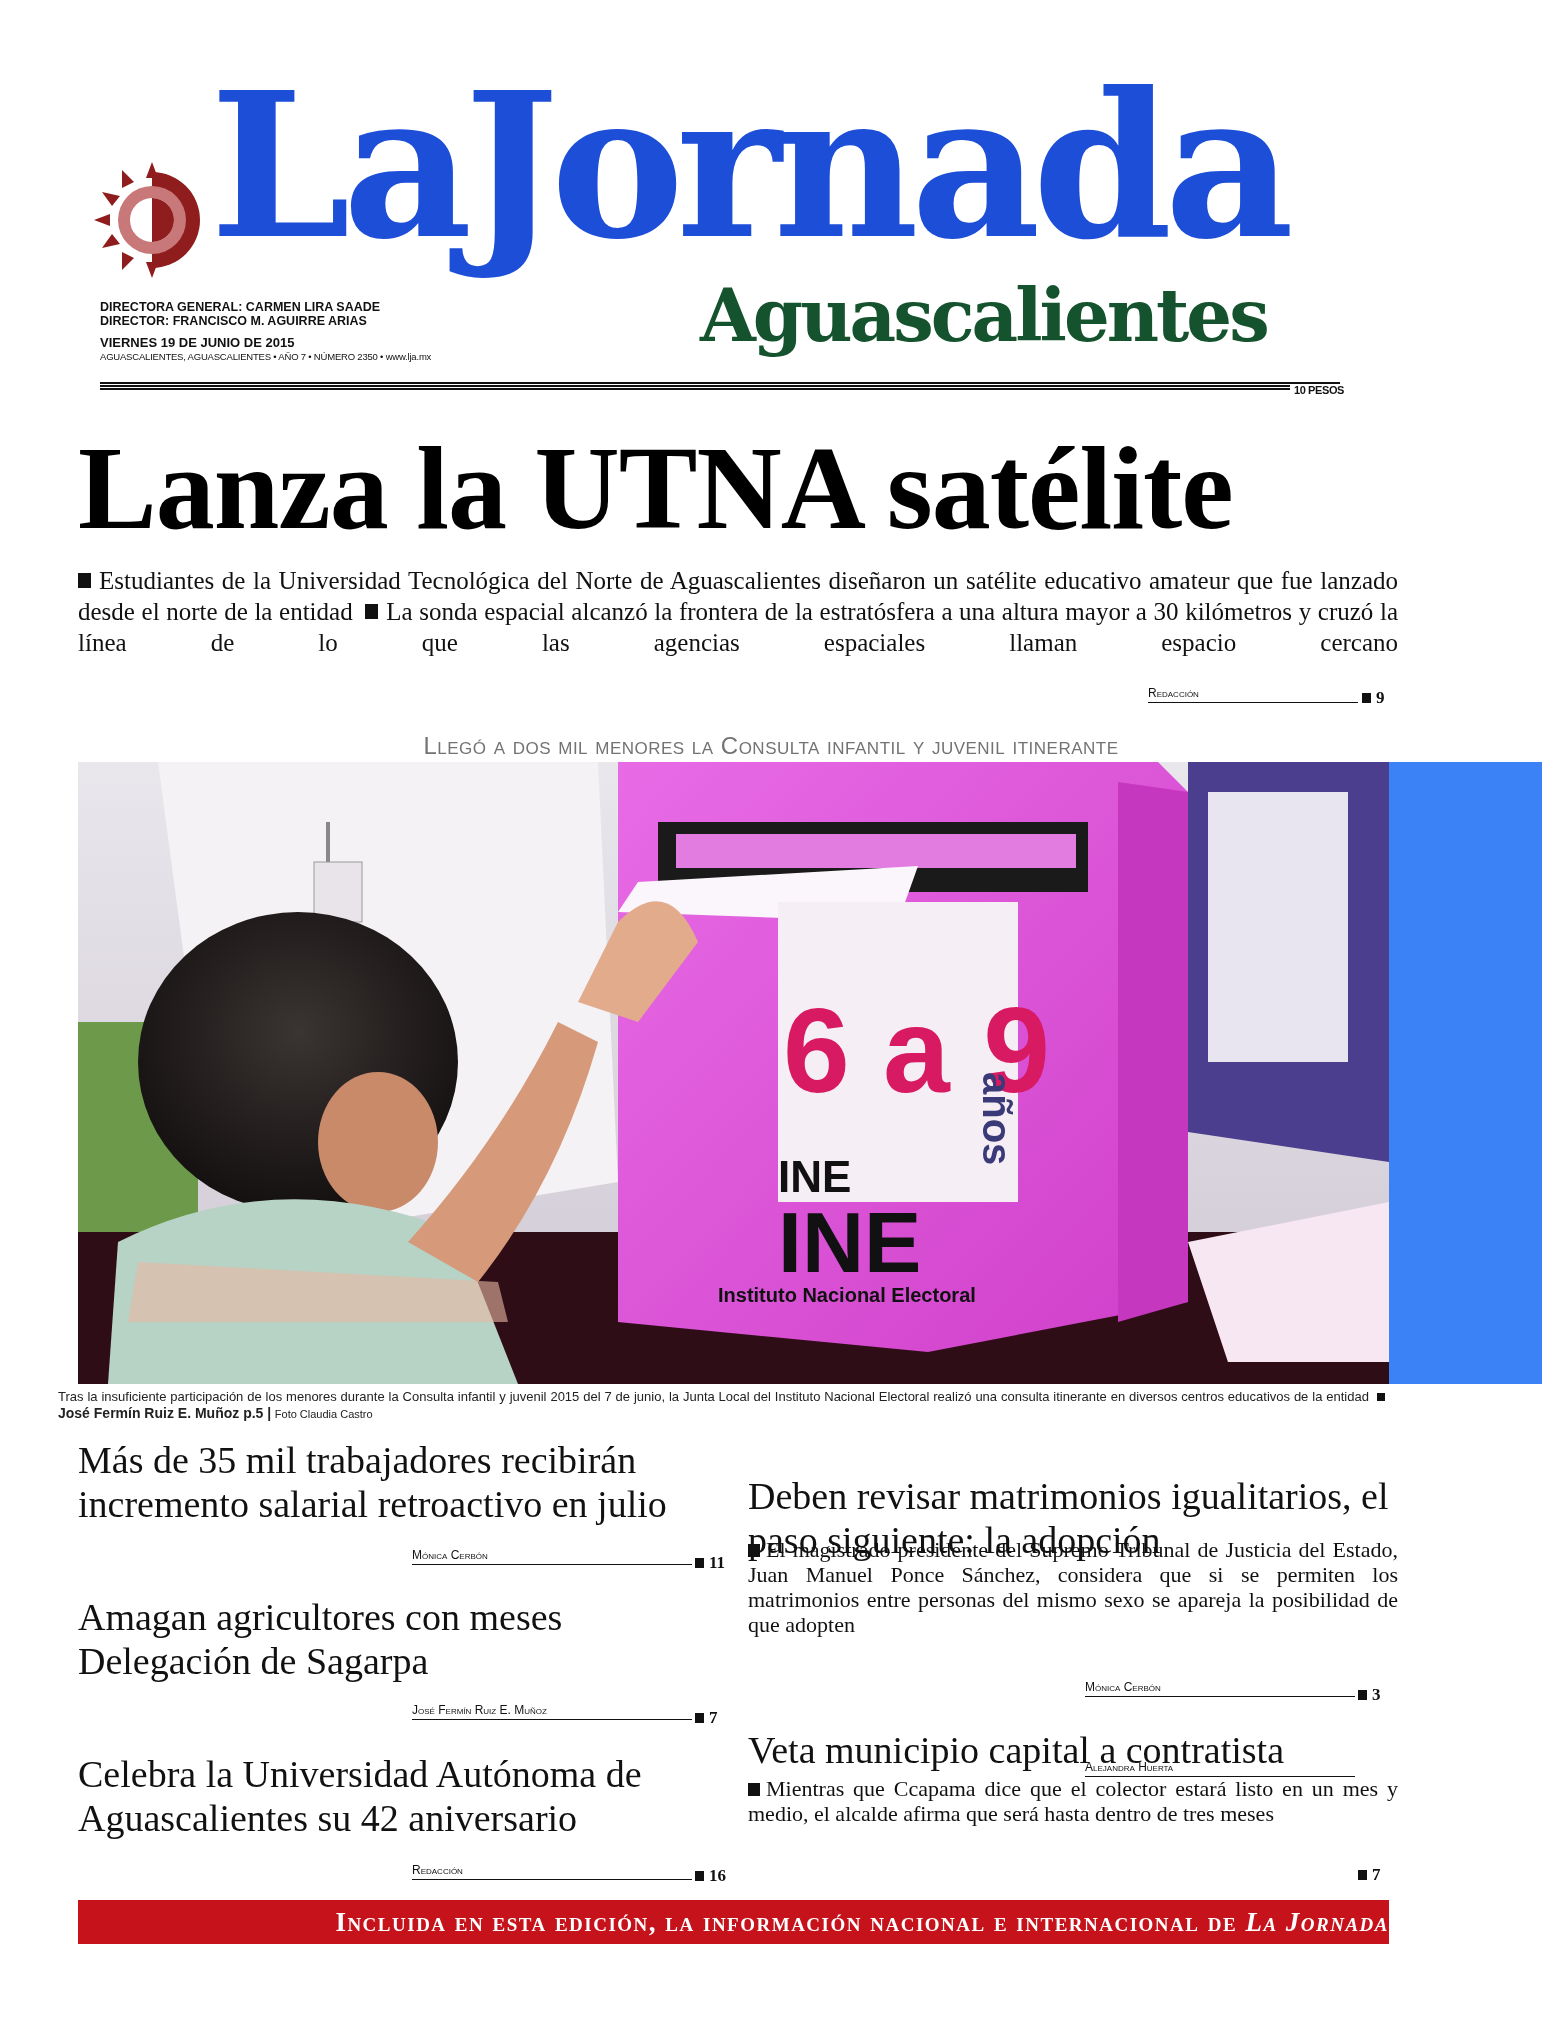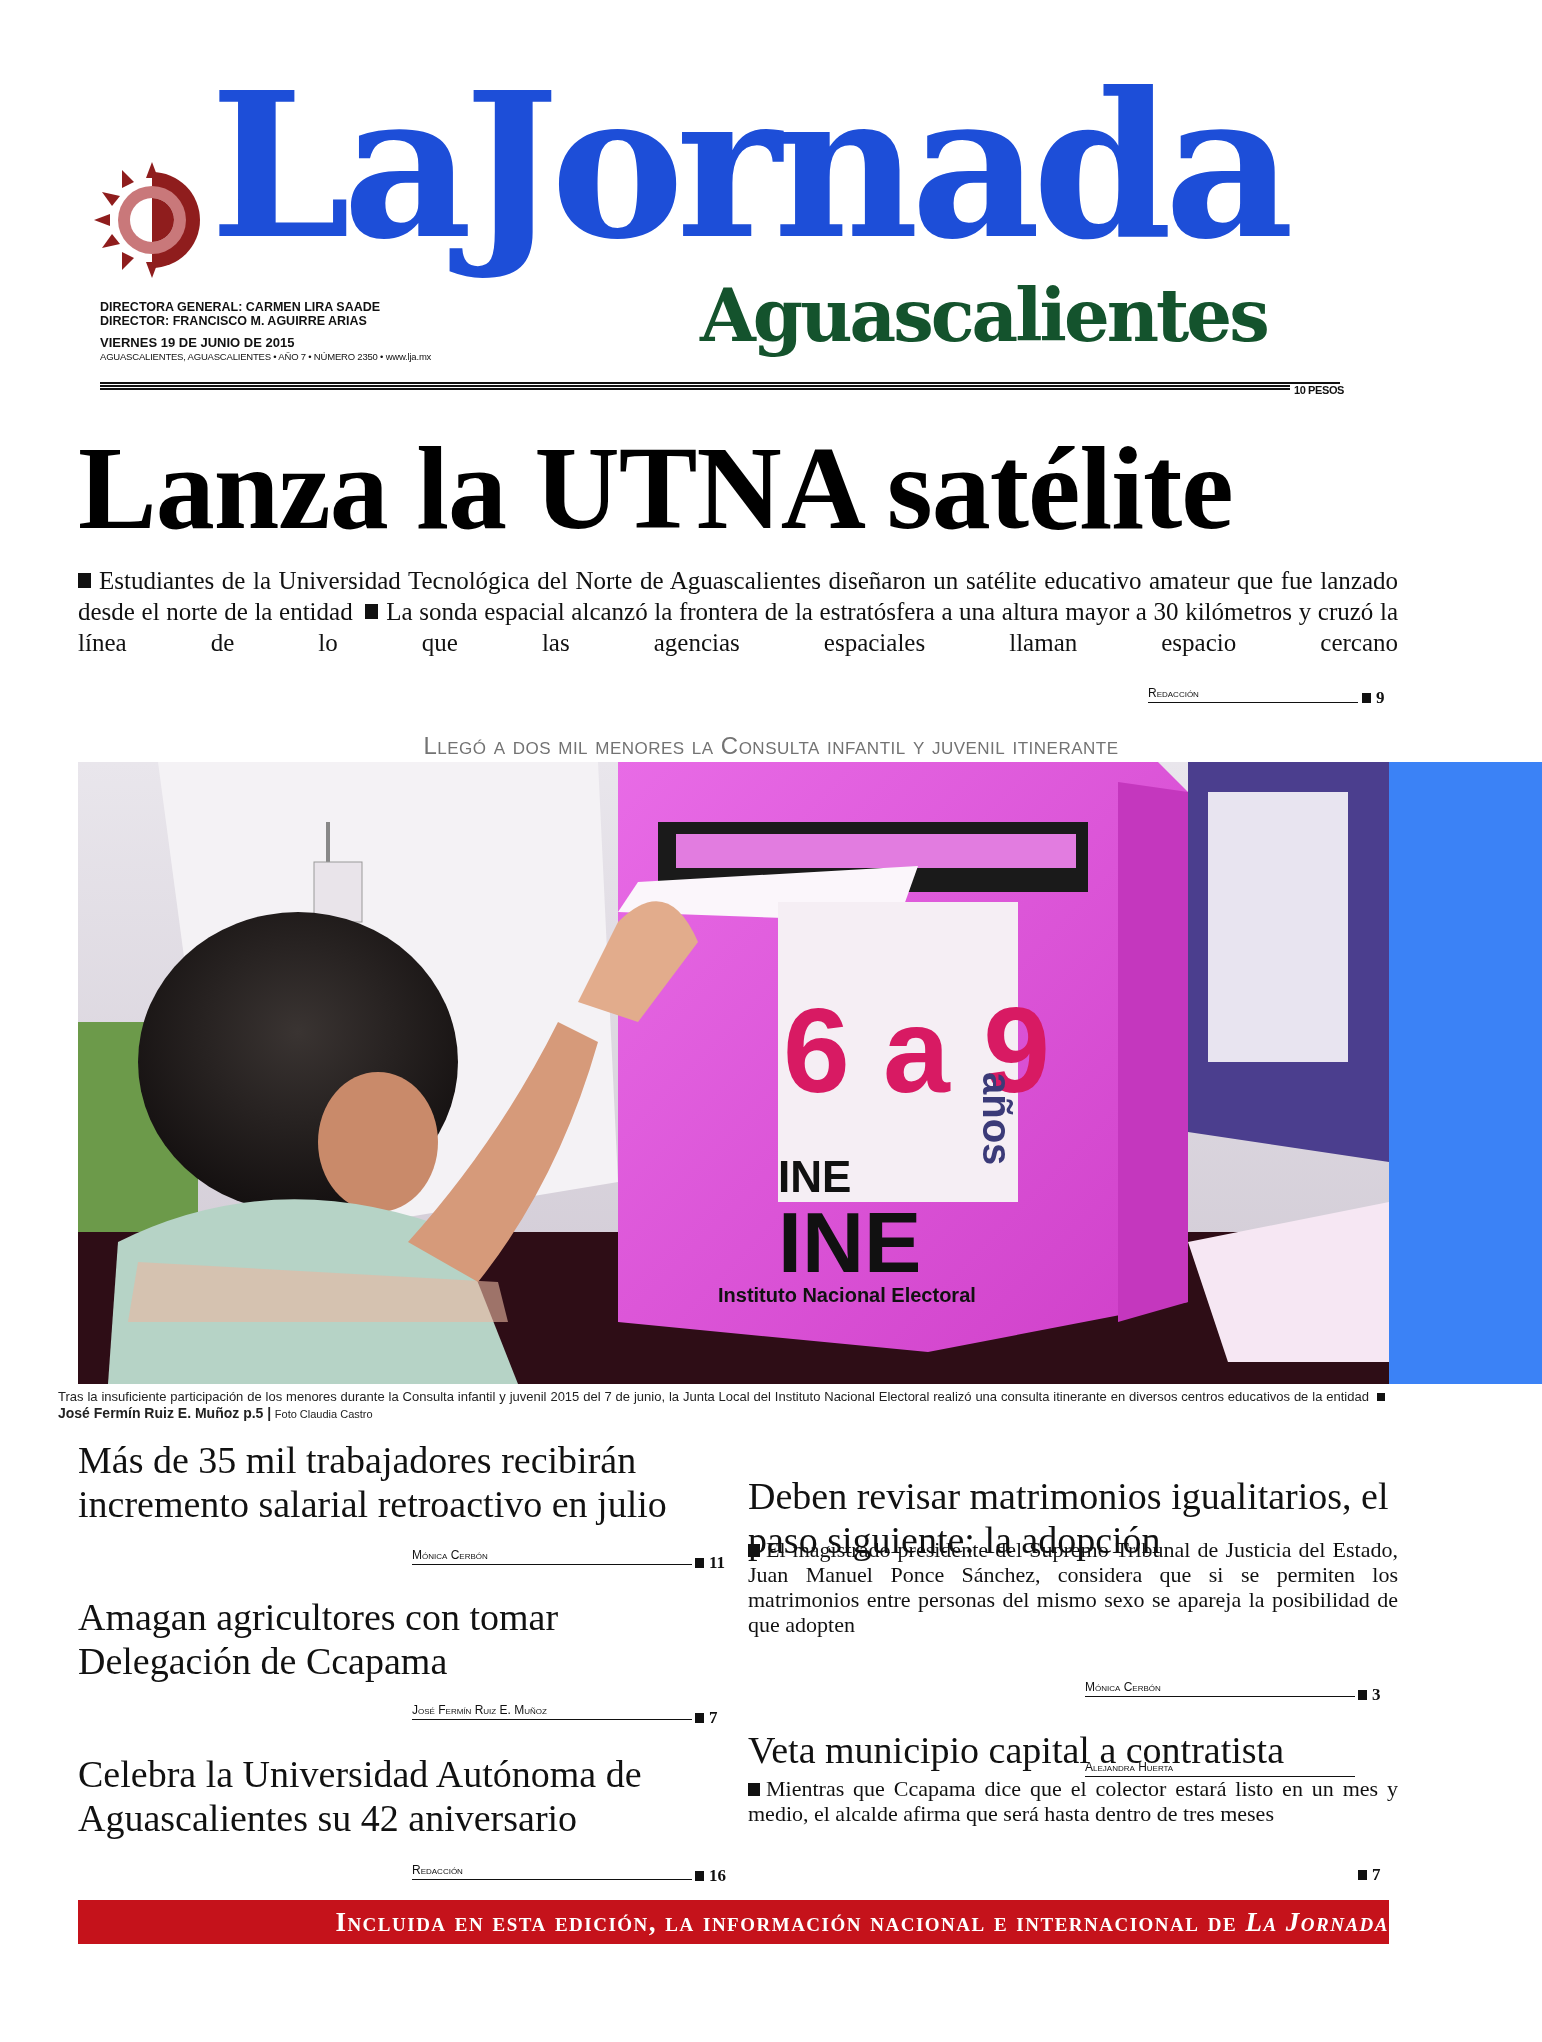--- a/index.html
+++ b/index.html
@@ -144,21 +144,21 @@
 <div class="abs caption">
   <span>Tras la insuficiente participación de los menores durante la Consulta infantil y juvenil 2015 del 7 de junio, la Junta Local del Instituto Nacional Electoral realizó una consulta itinerante en diversos centros educativos de la entidad</span>
   <b>&nbsp;<span style="display:inline-block;width:8px;height:8px;background:#111;margin-right:3px"></span><span>José Fermín Ruiz E. Muñoz p.5 |</span></b>
   <span style="font-size:11px">Foto Claudia Castro</span>
 </div>
 
 <div class="abs h2" style="left:78px; top:1438px; width:650px;">Más de 35 mil trabajadores recibirán incremento salarial retroactivo en julio</div>
 <div class="abs credit" style="left:412px; top:1548px; width:280px;">Mónica Cerbón</div>
 <div class="abs pg" style="left:695px; top:1553px;"><span class="sq"></span><span>11</span></div>
 
-<div class="abs h2" style="left:78px; top:1595px; width:650px;">Amagan agricultores con tomar Delegación de Ccapama</div>
+<div class="abs h2" style="left:78px; top:1595px; width:650px;">Amagan agricultores con meses Delegación de Sagarpa</div>
 <div class="abs credit" style="left:412px; top:1703px; width:280px;">José Fermín Ruiz E. Muñoz</div>
 <div class="abs pg" style="left:695px; top:1708px;"><span class="sq"></span><span>7</span></div>
 
 <div class="abs h2" style="left:78px; top:1752px; width:650px;">Celebra la Universidad Autónoma de Aguascalientes su 42 aniversario</div>
 <div class="abs credit" style="left:412px; top:1863px; width:280px;">Redacción</div>
 <div class="abs pg" style="left:695px; top:1866px;"><span class="sq"></span><span>16</span></div>
 
 <div class="abs h2" style="left:748px; top:1438px; width:650px;margin-top:36px;">Deben revisar matrimonios igualitarios, el paso siguiente: la adopción</div>
 <div class="abs body" style="left:748px; top:1537px; width:650px;"><span class="sq"></span><span>El magistrado presidente del Supremo Tribunal de Justicia del Estado, Juan Manuel Ponce Sánchez, considera que si se permiten los matrimonios entre personas del mismo sexo se apareja la posibilidad de que adopten</span></div>
 <div class="abs credit" style="left:1085px; top:1680px; width:270px;">Mónica Cerbón</div>

